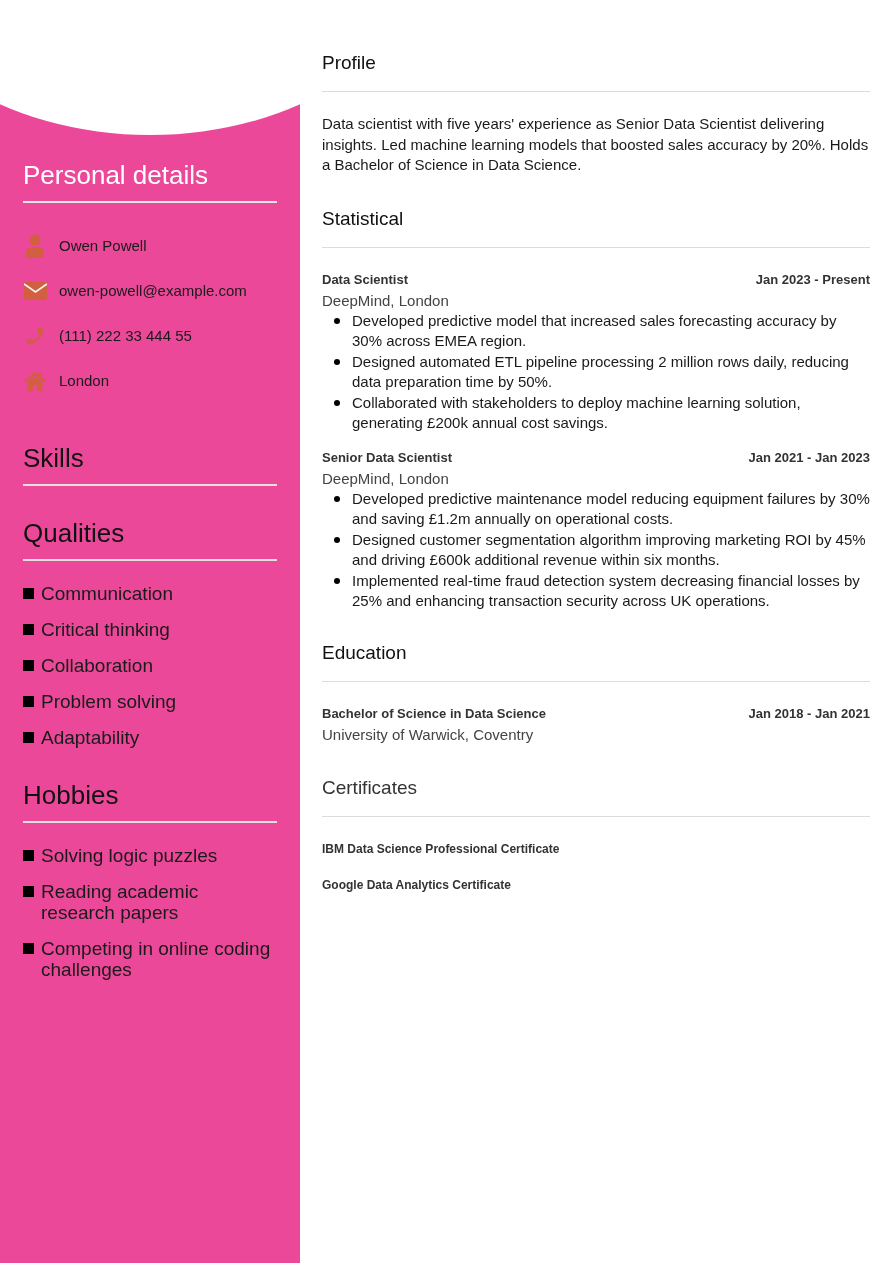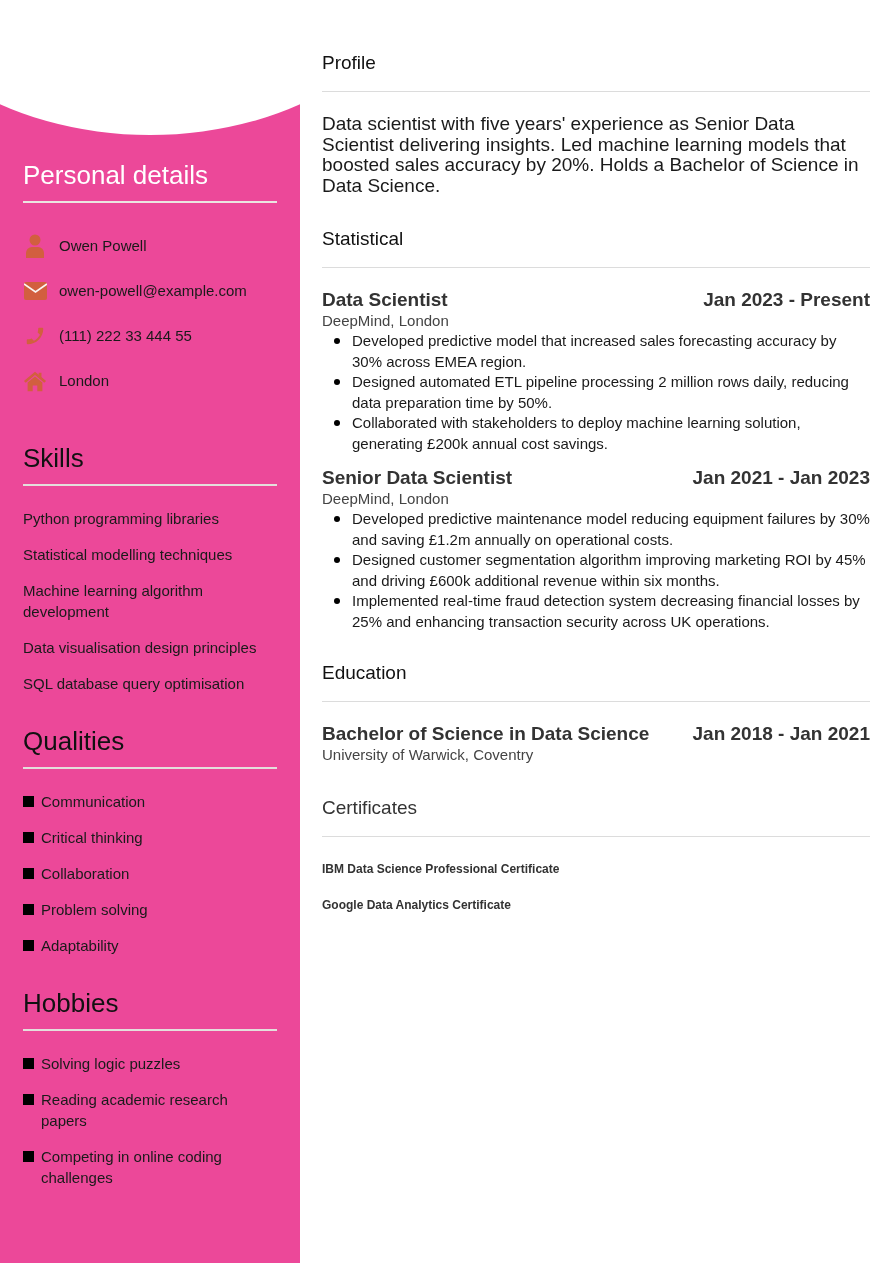--- a/index.html
+++ b/index.html
@@ -26,35 +26,35 @@
   .contact-item { display: flex; align-items: center; height: 45px; }
   .contact-icon { width: 24px; height: 24px; margin-right: 12px; display: flex; align-items: center; justify-content: center; }
   .contact-icon svg { display: block; }
   .contact-text { font-size: 15px; color: #1a1a1a; }
 
   .side-section { margin-top: 38px; }
   .skills-list { margin-top: 22px; }
   .skill-item { font-size: 15px; color: #1a1a1a; line-height: 21px; margin-bottom: 15px; }
 
   .bullet-list { margin-top: 22px; }
-  .bullet-item { display: flex; font-size: 15px; color: #1a1a1a; line-height: 21px; margin-bottom: 15px; }
+  .bullet-item { display: flex; font-size: 19px; color: #1a1a1a; line-height: 21px; margin-bottom: 15px; }
   .square { flex: 0 0 11px; width: 11px; height: 11px; background: #000; margin-top: 5px; margin-right: 7px; }
 
   .main { position: absolute; left: 322px; top: 46px; width: 548px; }
   .main-heading {
     font-size: 19px; font-weight: normal; color: #111; line-height: 34px;
     padding-bottom: 11px; border-bottom: 1px solid #dcdcdc;
   }
   .main-heading.grey { color: #333; }
   .main-section { margin-bottom: 26px; }
-  .profile-text { margin-top: 22px; font-size: 19px; line-height: 20.5px; color: #1a1a1a; }
+  .profile-text { margin-top: 22px; font-size: 15px; line-height: 20.5px; color: #1a1a1a; }
 
   .entry { margin-top: 22px; }
   .entry + .entry { margin-top: 14px; }
-  .entry-head { display: flex; justify-content: space-between; font-size: 19px; font-weight: bold; color: #333; line-height: 20px; }
+  .entry-head { display: flex; justify-content: space-between; font-size: 13px; font-weight: bold; color: #333; line-height: 20px; }
   .entry-sub { font-size: 15px; color: #444; line-height: 21px; }
   .entry-bullets { list-style: none; margin-top: 0; }
   .entry-bullets li { position: relative; padding-left: 30px; font-size: 15px; line-height: 20.5px; color: #1a1a1a; }
   .entry-bullets li::before {
     content: ""; position: absolute; left: 12px; top: 7px; width: 6px; height: 6px; border-radius: 50%; background: #000;
   }
   .cert { font-size: 12px; font-weight: bold; color: #333; line-height: 20px; }
   .cert-list { margin-top: 22px; }
   .cert-list .cert + .cert { margin-top: 16px; }
 </style>
@@ -101,27 +101,20 @@
                 <path d="M5 12.5 L13 6 L21 12.5 V22 H15.5 V16 H10.5 V22 H5 Z" fill="#d25f3f"></path>
               </svg>
           </span>
           <span class="contact-text">London</span>
         </div>
       </div>
     </section>
 
     <section class="side-section" style="">
       <h2 class="side-heading">Skills</h2>
-      <div class="skills-list">
-        <div class="skill-item">Python programming libraries</div>
-        <div class="skill-item">Statistical modelling techniques</div>
-        <div class="skill-item">Machine learning algorithm development</div>
-        <div class="skill-item">Data visualisation design principles</div>
-        <div class="skill-item">SQL database query optimisation</div>
-      </div>
     </section>
 
     <section class="side-section" style="margin-top:30px;">
       <h2 class="side-heading">Qualities</h2>
       <div class="bullet-list">
         <div class="bullet-item">
             <span class="square"></span>
             <span>Communication</span>
           </div>
         <div class="bullet-item">

